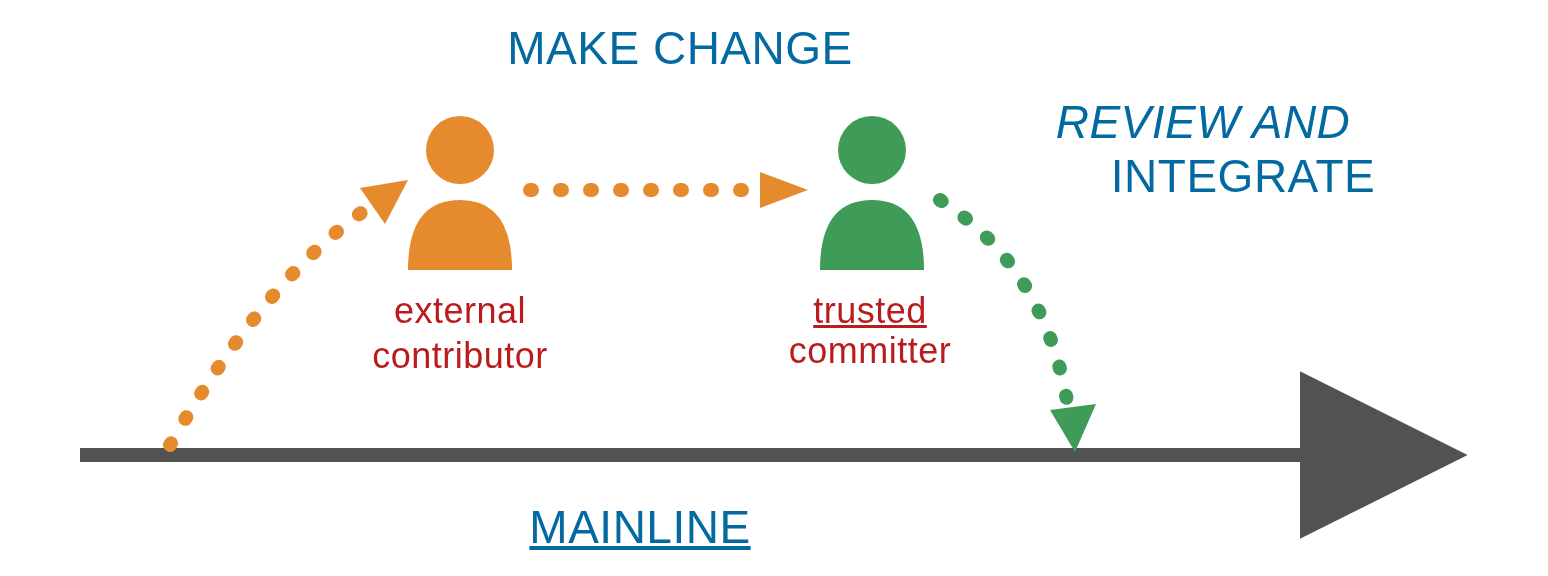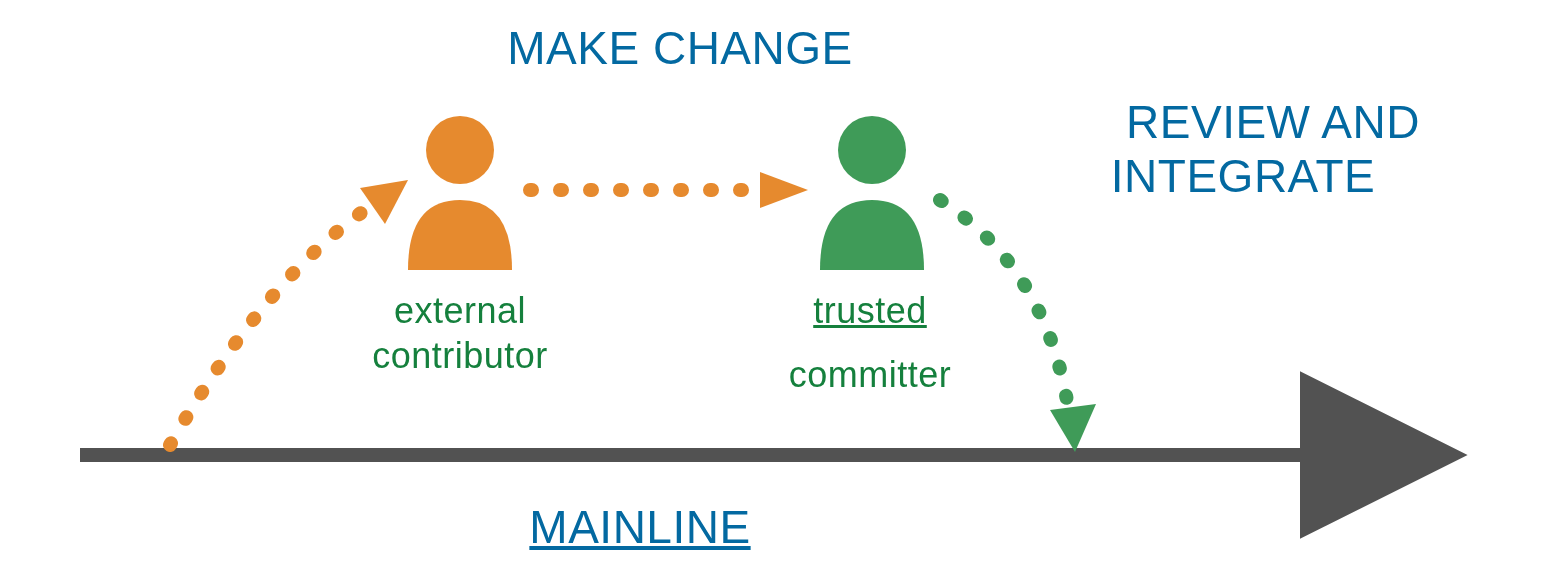--- a/index.html
+++ b/index.html
@@ -29,41 +29,41 @@
     text-align: center;
     white-space: pre;
   }
   .label.big {
     font-size: 46px;
     font-weight: 400;
   }
   .label.small {
     font-size: 36px;
     font-weight: 400;
-    color: #15803d;
+    color: #b91c1c;
   }
 </style>
 </head>
 <body>
 
 <div class="stage">
 
 
   <div class="label big" style="left:460px; top:22px; width:440px;">MAKE CHANGE</div>
 
-  <div class="label big" style="left:1088px; top:96px; width:370px;">REVIEW AND</div>
+  <div class="label big" style="left:1018px; top:96px; width:370px;font-style:italic;">REVIEW AND</div>
   <div class="label big" style="left:1058px; top:150px; width:370px;">INTEGRATE</div>
 
   <div class="label big" style="left:430px; top:501px; width:420px;text-decoration:underline;">MAINLINE</div>
 
   <div class="label small" style="left:330px; top:290px; width:260px;">external</div>
   <div class="label small" style="left:330px; top:335px; width:260px;">contributor</div>
 
   <div class="label small" style="left:740px; top:290px; width:260px;text-decoration:underline;">trusted</div>
-  <div class="label small" style="left:740px; top:354px; width:260px;">committer</div>
+  <div class="label small" style="left:740px; top:330px; width:260px;">committer</div>
 
   <svg class="diagram" width="1548" height="576" viewBox="0 0 1548 576">
 
     <defs>
       <marker id="axisHead" viewBox="0 0 10 10" refX="3" refY="5" markerWidth="12" markerHeight="12" orient="auto-start-reverse">
         <path d="M0,0 L10,5 L0,10 Z" fill="#525252"></path>
       </marker>
     </defs>
 
     <g>

